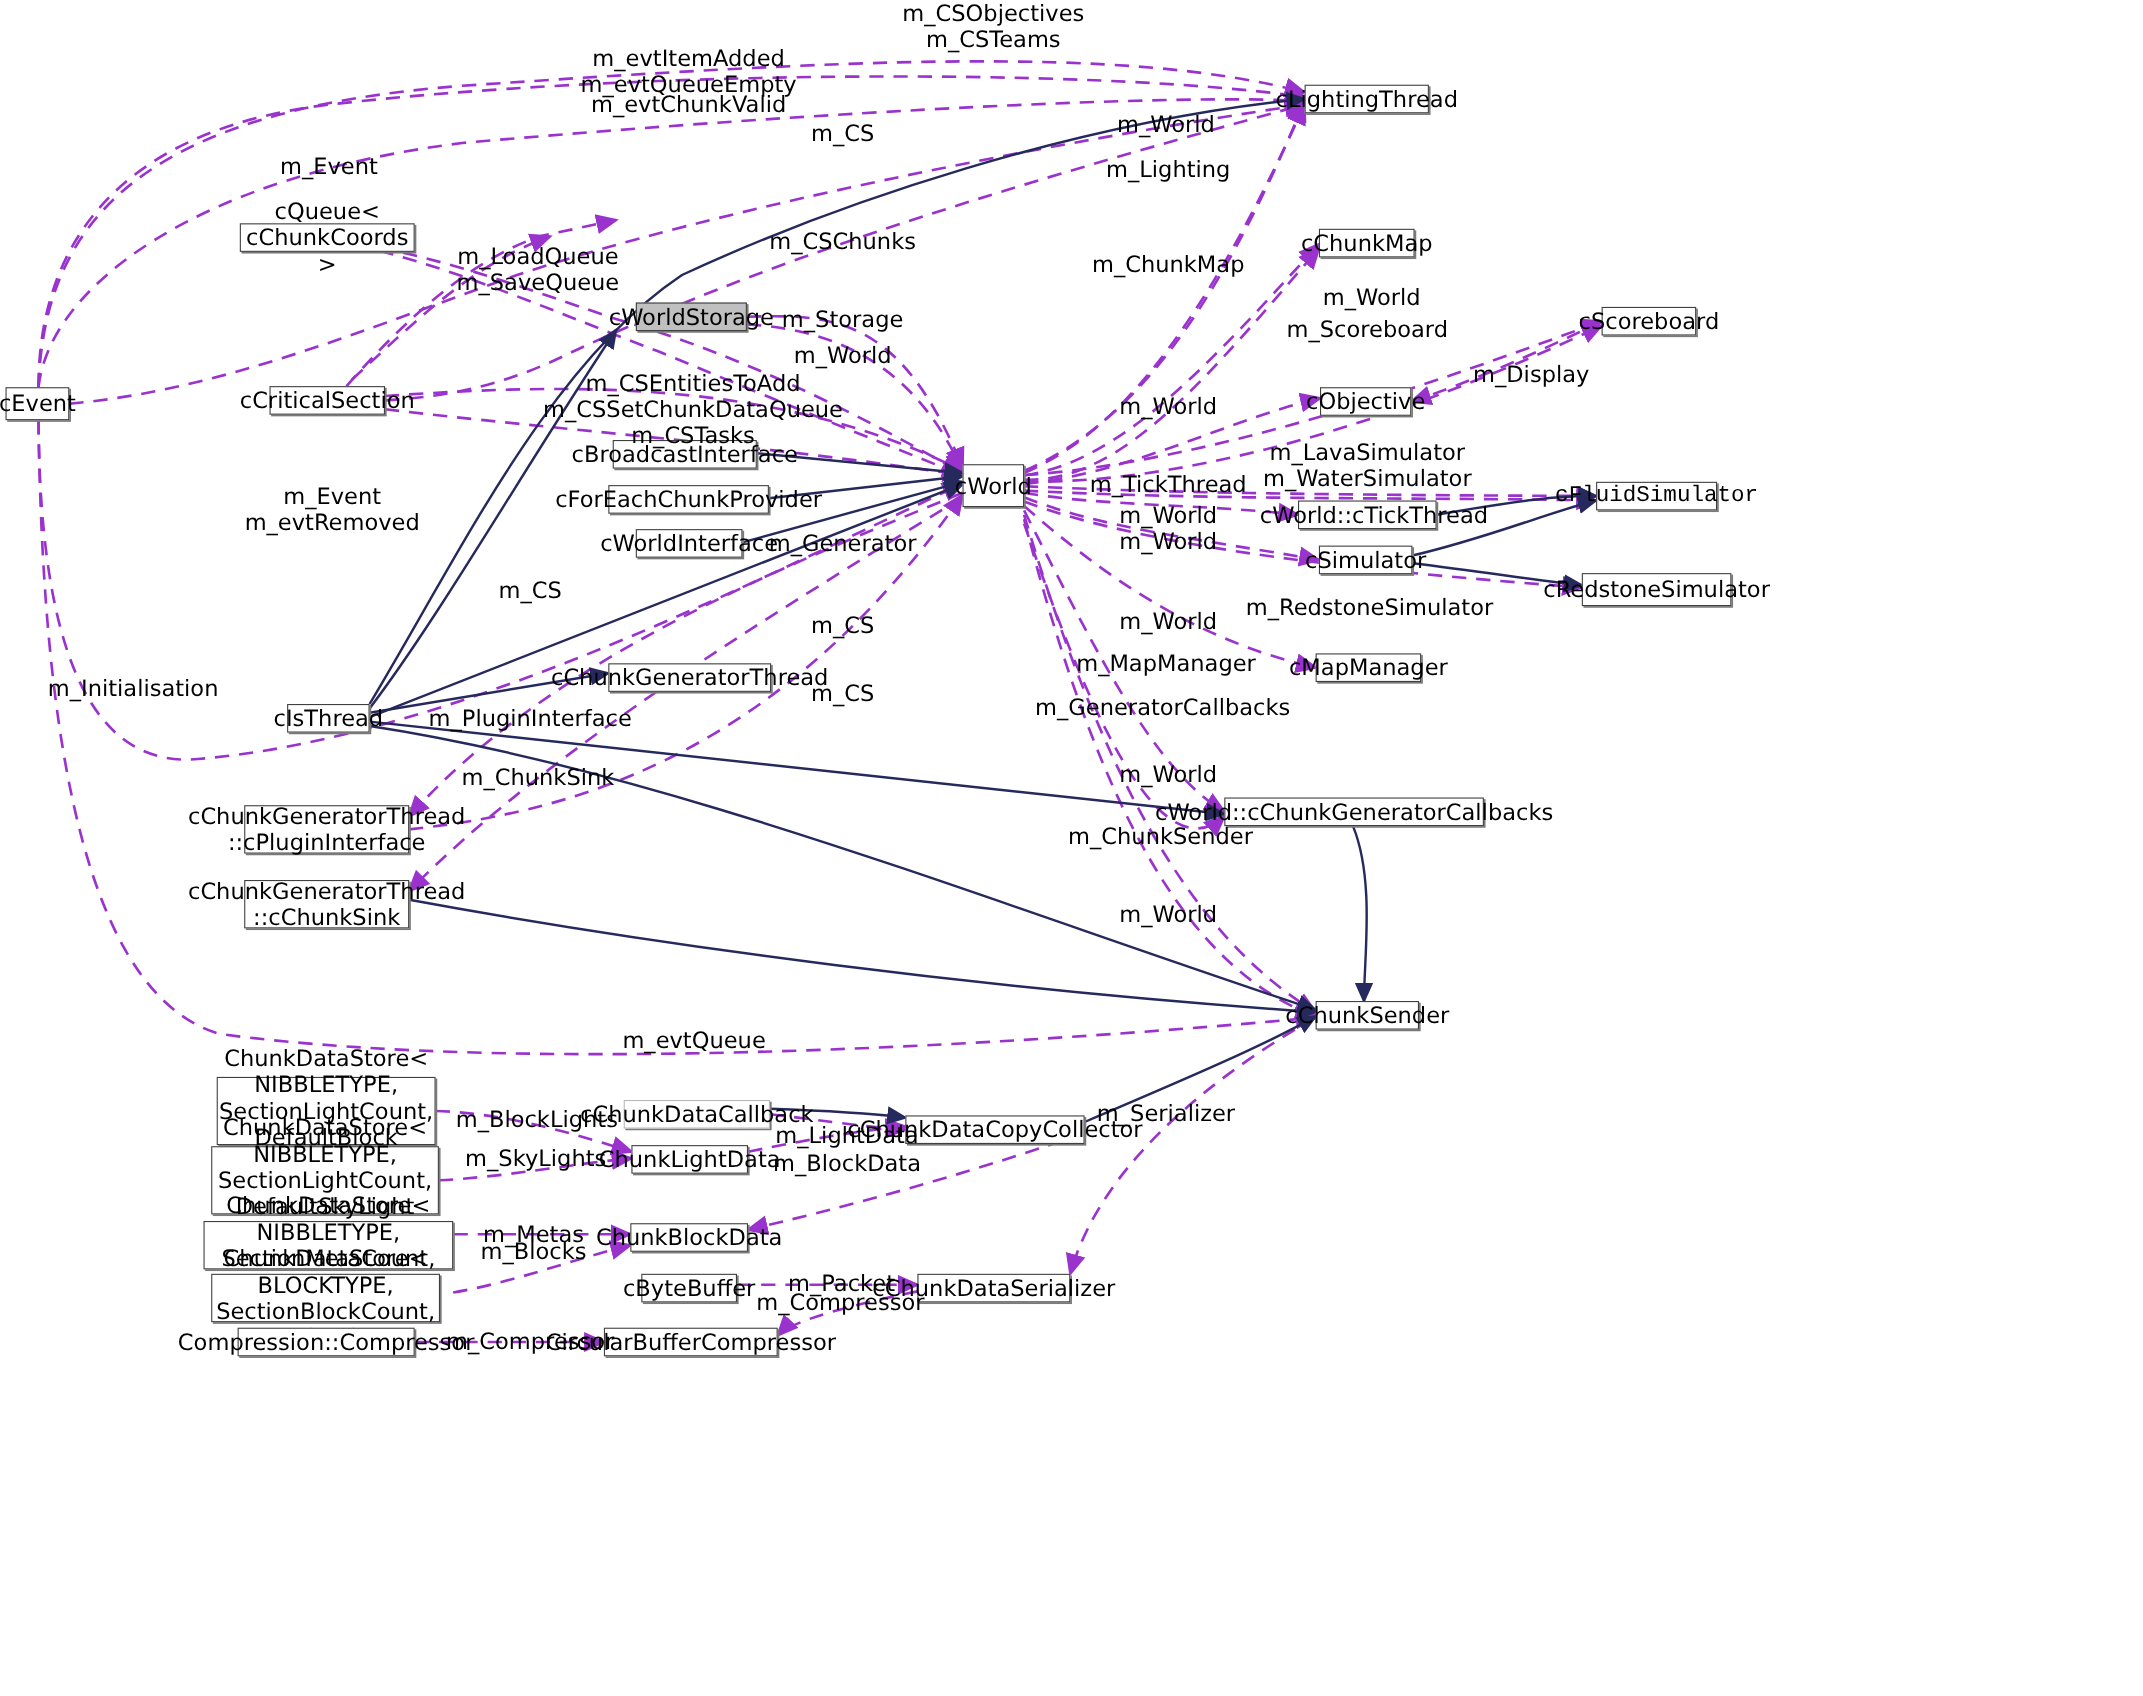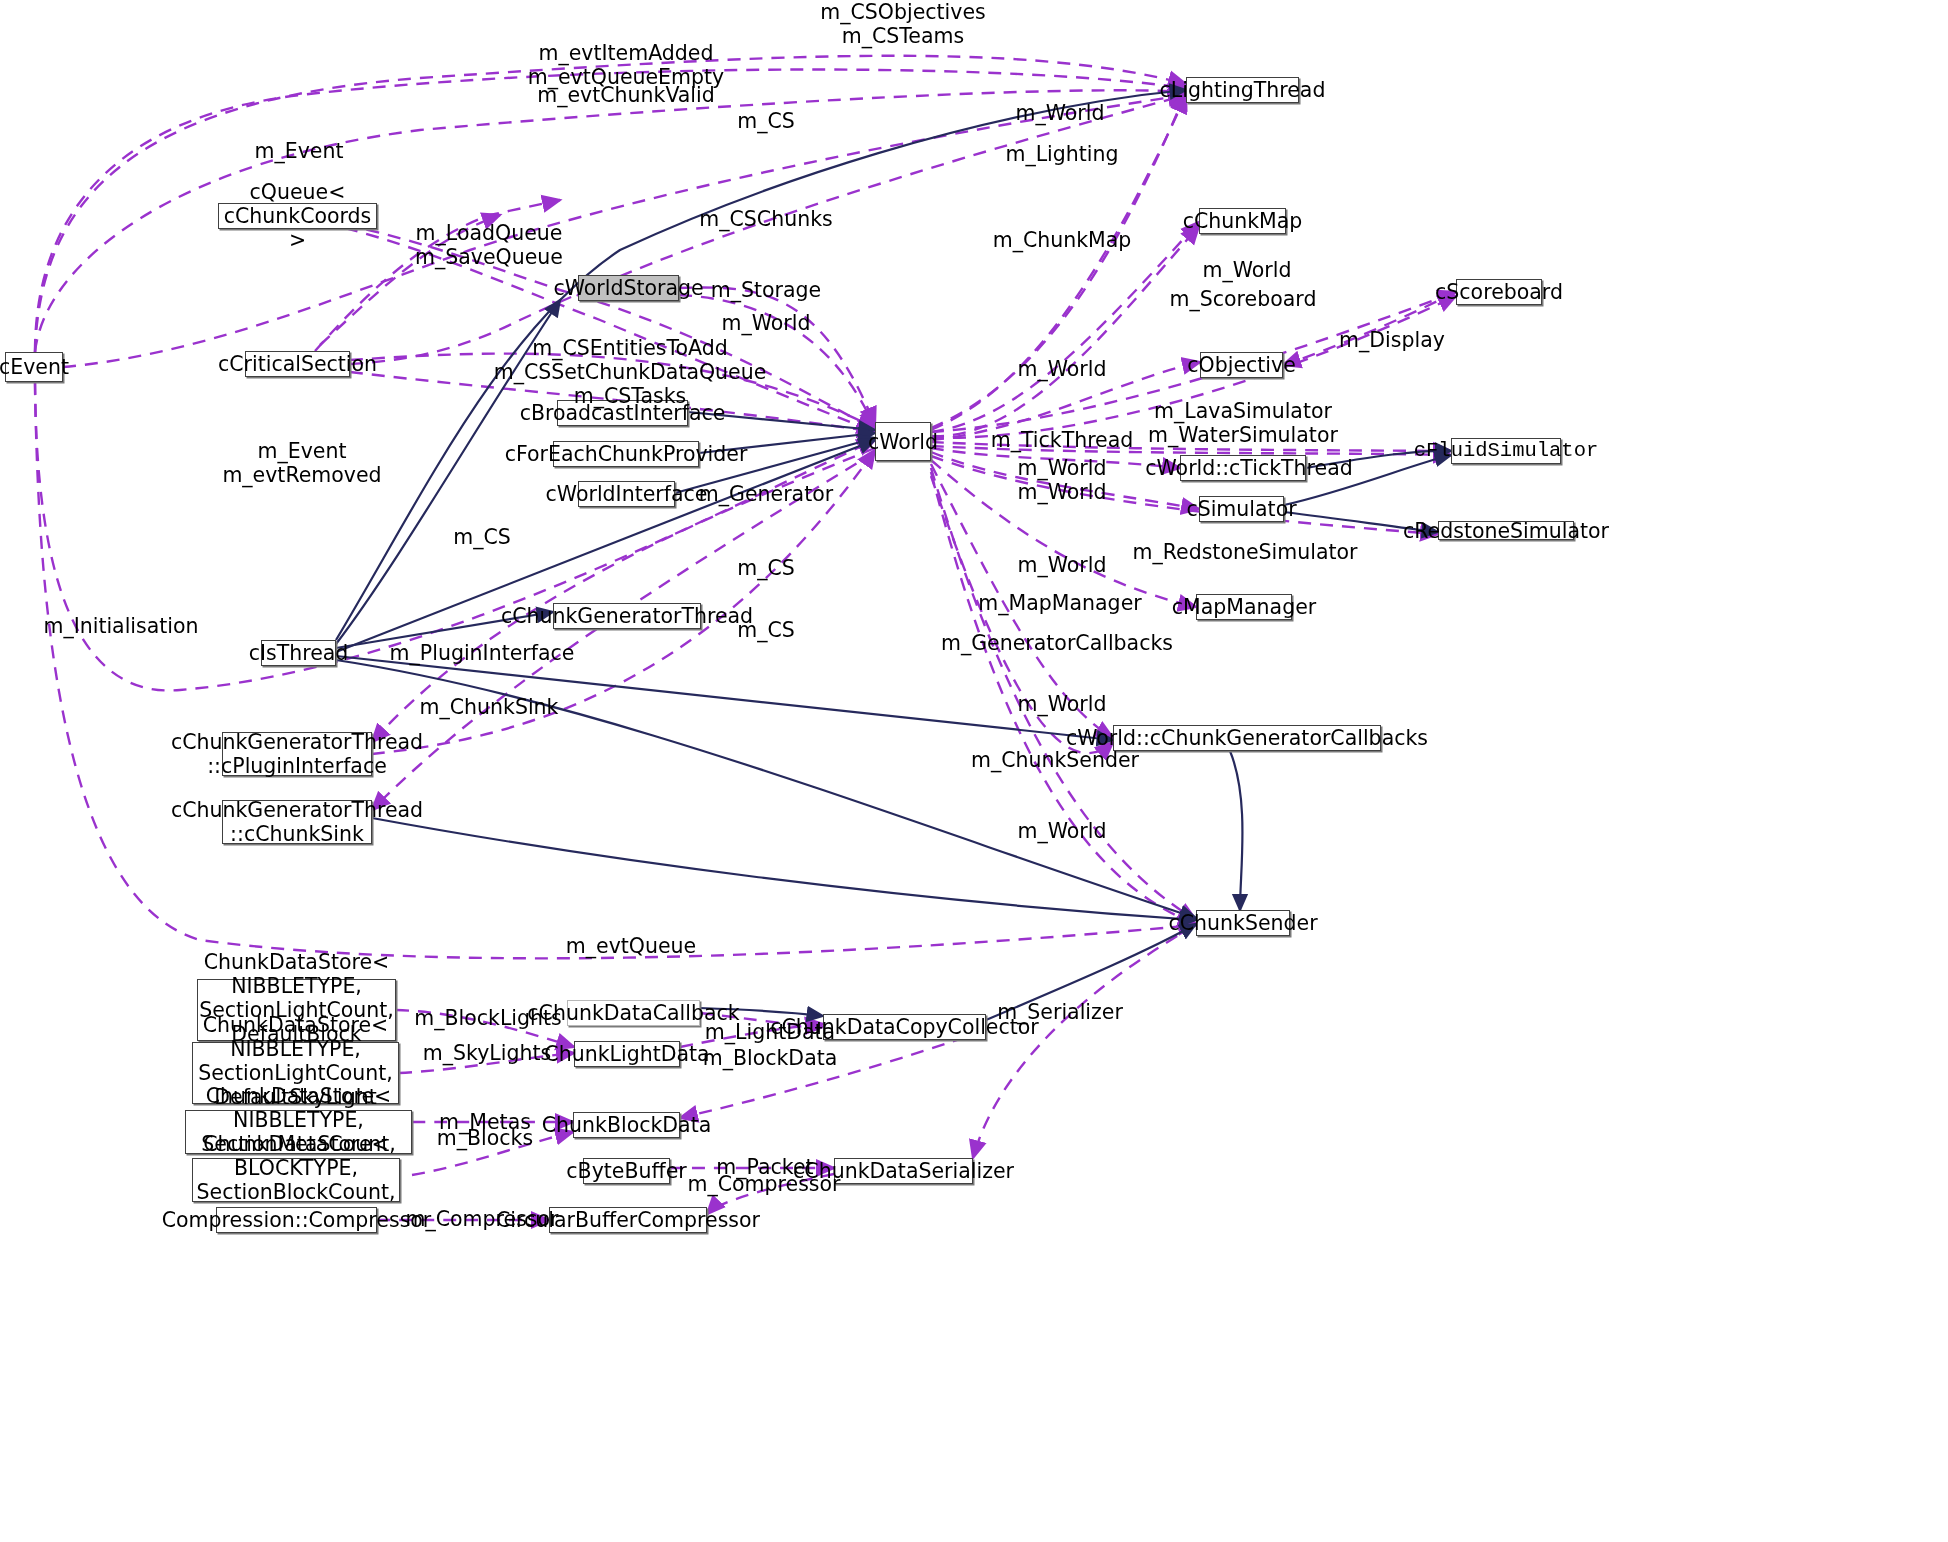--- a/index.html
+++ b/index.html
@@ -156,25 +156,25 @@
       <div class="node" style="left: 553px; top: 441px; width: 146px; height: 26px;">cForEachChunkProvider</div>
       <div class="node" style="left: 578px; top: 481px; width: 97px; height: 26px;">cWorldInterface</div>
       <div class="node" style="left: 875px; top: 422px; width: 56px; height: 39px;">cWorld</div>
       <div class="node" style="left: 1186px; top: 77px; width: 113px; height: 26px;">cLightingThread</div>
       <div class="node" style="left: 1199px; top: 208px; width: 87px; height: 26px;">cChunkMap</div>
       <div class="node" style="left: 1456px; top: 279px; width: 86px; height: 26px;">cScoreboard</div>
       <div class="node" style="left: 1200px; top: 352px; width: 83px; height: 26px;">cObjective</div>
       <div class="node" style="left: 1451px; top: 438px; width: 110px; height: 26px; font-family: Liberation Mono, monospace;">cFluidSimulator</div>
       <div class="node" style="left: 1180px; top: 455px; width: 126px; height: 26px; padding-left: 18px;">cWorld::cTickThread</div>
       <div class="node" style="left: 1199px; top: 496px; width: 85px; height: 26px;">cSimulator</div>
-      <div class="node" style="left: 1438px; top: 521px; width: 136px; height: 19px;">cRedstoneSimulator</div>
+      <div class="node" style="left: 1438px; top: 521px; width: 136px; height: 30px;">cRedstoneSimulator</div>
       <div class="node" style="left: 1196px; top: 594px; width: 96px; height: 26px;">cMapManager</div>
       <div class="node" style="left: 261px; top: 640px; width: 75px; height: 26px;">cIsThread</div>
       <div class="node" style="left: 553px; top: 603px; width: 148px; height: 26px;">cChunkGeneratorThread</div>
-      <div class="node" style="left: 1113px; top: 725px; width: 268px; height: 26px; text-align: right;">cWorld::cChunkGeneratorCallbacks</div>
+      <div class="node" style="left: 1113px; top: 725px; width: 236px; height: 26px; text-align: right;">cWorld::cChunkGeneratorCallbacks</div>
       <div class="node" style="left: 222px; top: 732px; width: 150px; height: 44px;">cChunkGeneratorThread
 ::cPluginInterface</div>
       <div class="node" style="left: 222px; top: 800px; width: 150px; height: 44px;">cChunkGeneratorThread
 ::cChunkSink</div>
       <div class="node" style="left: 1196px; top: 910px; width: 94px; height: 26px;">cChunkSender</div>
       <div class="node" style="left: 197px; top: 979px; width: 199px; height: 62px;">ChunkDataStore&lt; NIBBLETYPE,
 SectionLightCount, DefaultBlock
 LightValue &gt;</div>
       <div class="node faint" style="left: 567px; top: 1000px; width: 133px; height: 26px;">cChunkDataCallback</div>
       <div class="node" style="left: 823px; top: 1014px; width: 163px; height: 26px;">cChunkDataCopyCollector</div>

